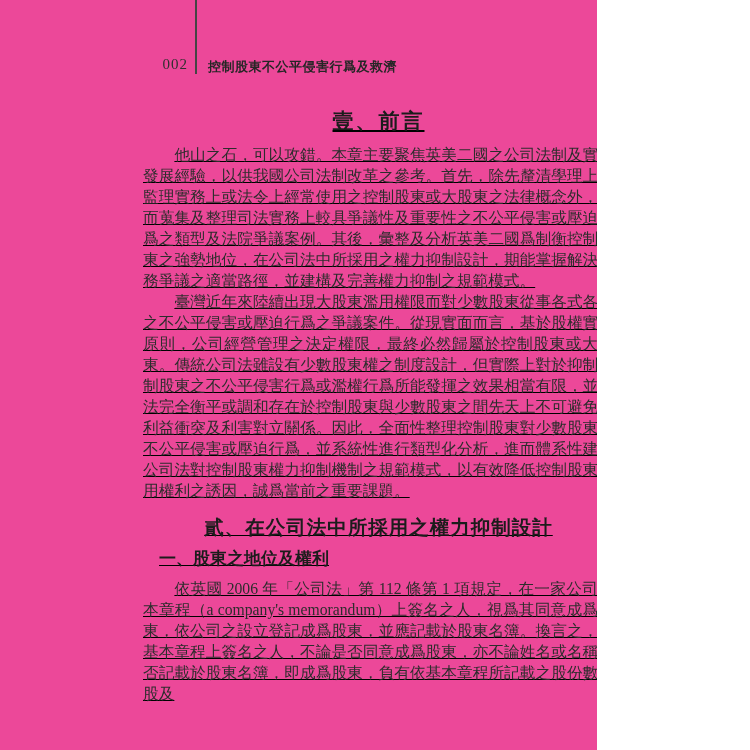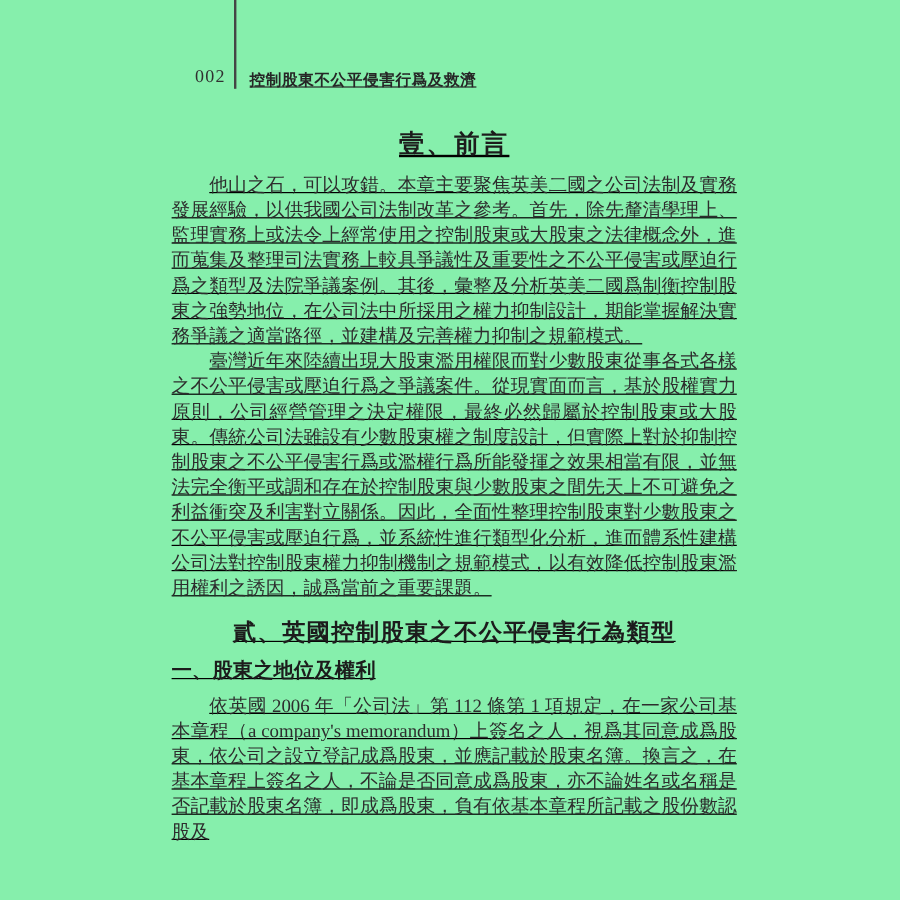--- a/index.html
+++ b/index.html
@@ -2,23 +2,23 @@
 <html lang="zh-Hant"><head>
 <meta charset="utf-8">
 <style>
   html, body {
     margin: 0;
     padding: 0;
     background: #ffffff;
   }
   .page {
     position: relative;
-    width: 750px;
+    width: 597px;
     height: 750px;
-    background: #86efac;
+    background: #ec4899;
     overflow: hidden;
     font-family: "Liberation Serif", "DejaVu Serif", serif;
   }
 
   
   .header-rule {
     position: absolute;
     left: 195px;
     top: 0;
     width: 2px;
@@ -38,21 +38,20 @@
   }
   .running-title {
     position: absolute;
     left: 208px;
     top: 58px;
     font-size: 13px;
     font-weight: 700;
     letter-spacing: 0.5px;
     color: #262626;
     font-family: "Liberation Serif", "DejaVu Serif", serif;
-    text-decoration: underline;
   }
 
   
   .content {
     position: absolute;
     left: 143px;
     top: 108px;
     width: 471px;
     text-decoration: underline;
   }
@@ -66,21 +65,21 @@
     letter-spacing: 2px;
     color: #1c1c1c;
   }
   .section-title.second {
     margin: 14px 0 9px 0;
     font-size: 19.5px;
     line-height: 24px;
     letter-spacing: 1px;
   }
   .subsection-title {
-    margin: 0 0 9px 0;
+    margin: 0 0 9px 16px;
     text-align: left;
     font-family: "Liberation Sans", "DejaVu Sans", sans-serif;
     font-weight: 700;
     font-size: 17px;
     line-height: 21px;
     color: #1c1c1c;
   }
   .body-paragraph {
     margin: 0;
     font-size: 15.7px;
@@ -104,21 +103,21 @@
   <div class="running-title">控制股東不公平侵害行爲及救濟</div>
 
   <div class="content">
 
     <h1 class="section-title">壹、前言</h1>
 
     <p class="body-paragraph">他山之石，可以攻錯。本章主要聚焦英美二國之公司法制及實務發展經驗，以供我國公司法制改革之參考。首先，除先釐清學理上、監理實務上或法令上經常使用之控制股東或大股東之法律概念外，進而蒐集及整理司法實務上較具爭議性及重要性之不公平侵害或壓迫行爲之類型及法院爭議案例。其後，彙整及分析英美二國爲制衡控制股東之強勢地位，在公司法中所採用之權力抑制設計，期能掌握解決實務爭議之適當路徑，並建構及完善權力抑制之規範模式。</p>
 
     <p class="body-paragraph">臺灣近年來陸續出現大股東濫用權限而對少數股東從事各式各樣之不公平侵害或壓迫行爲之爭議案件。從現實面而言，基於股權實力原則，公司經營管理之決定權限，最終必然歸屬於控制股東或大股東。傳統公司法雖設有少數股東權之制度設計，但實際上對於抑制控制股東之不公平侵害行爲或濫權行爲所能發揮之效果相當有限，並無法完全衡平或調和存在於控制股東與少數股東之間先天上不可避免之利益衝突及利害對立關係。因此，全面性整理控制股東對少數股東之不公平侵害或壓迫行爲，並系統性進行類型化分析，進而體系性建構公司法對控制股東權力抑制機制之規範模式，以有效降低控制股東濫用權利之誘因，誠爲當前之重要課題。</p>
 
-    <h2 class="section-title second">貳、英國控制股東之不公平侵害行為類型</h2>
+    <h2 class="section-title second">貳、在公司法中所採用之權力抑制設計</h2>
 
     <h3 class="subsection-title">一、股東之地位及權利</h3>
 
     <p class="body-paragraph">依英國 2006 年「公司法」第 112 條第 1 項規定，在一家公司基本章程（a company's memorandum）上簽名之人，視爲其同意成爲股東，依公司之設立登記成爲股東，並應記載於股東名簿。換言之，在基本章程上簽名之人，不論是否同意成爲股東，亦不論姓名或名稱是否記載於股東名簿，即成爲股東，負有依基本章程所記載之股份數認股及</p>
 
   </div>
 
 </div>
 
 </body></html>

